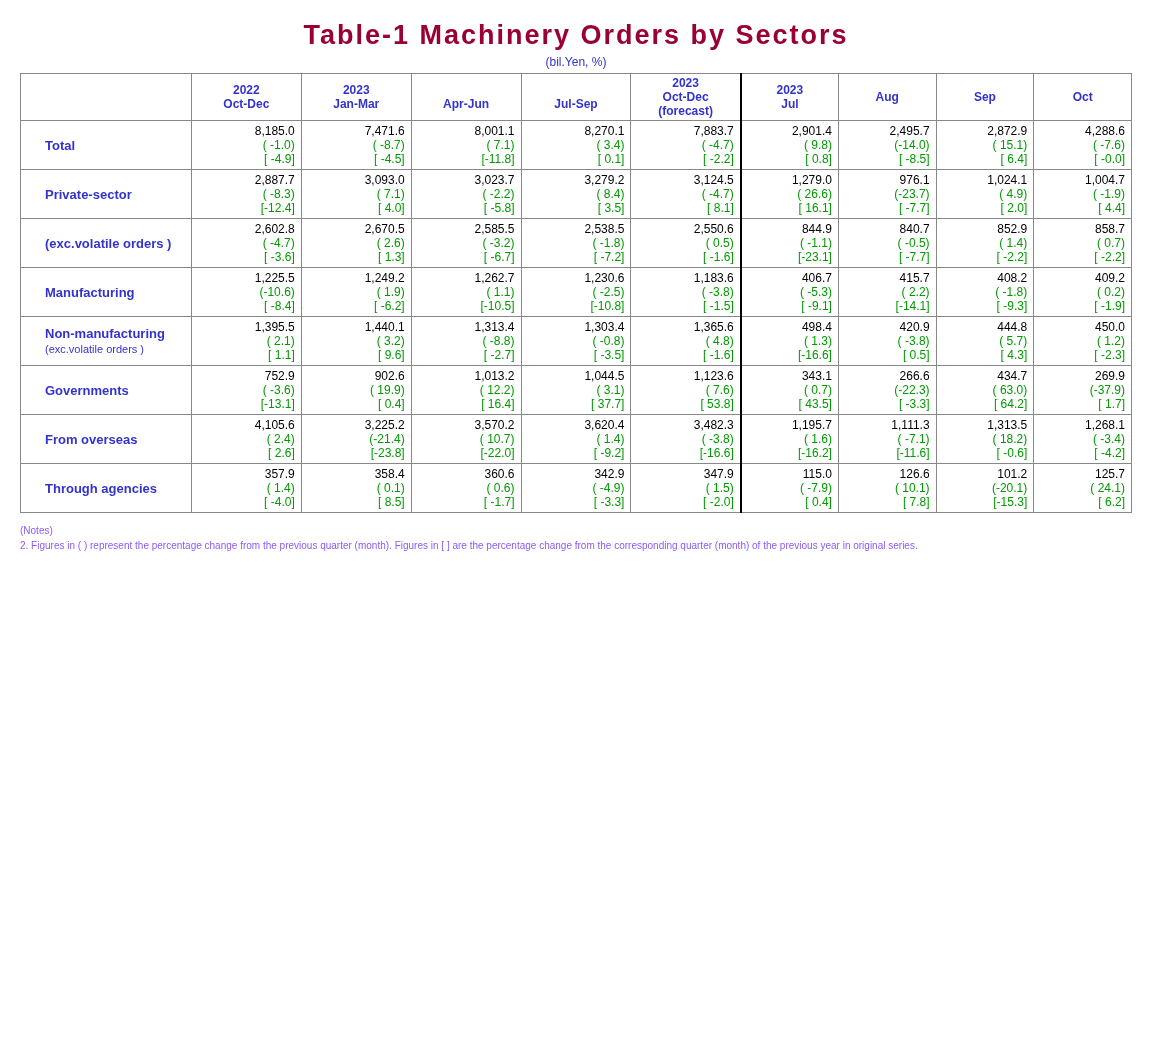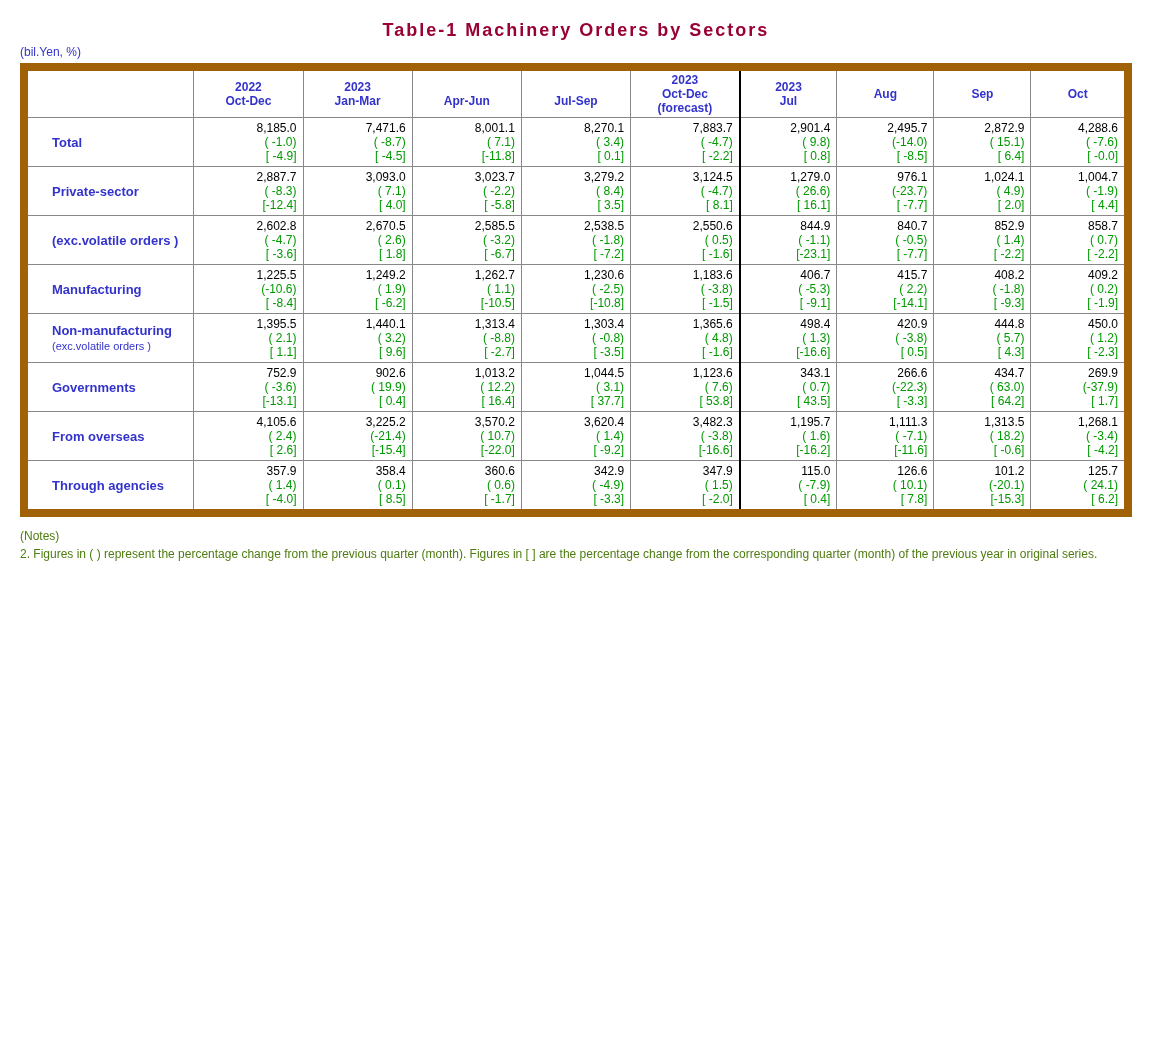--- a/index.html
+++ b/index.html
@@ -6,35 +6,35 @@
     body {
       font-family: Arial, sans-serif;
       font-size: 13px;
       background: #fff;
       color: #000;
       padding: 20px;
     }
     h1 {
       text-align: center;
       color: #990033;
-      font-size: 18px;
+      font-size: 27px;
       font-weight: bold;
       letter-spacing: 2px;
       margin-bottom: 4px;
     }
     .unit {
-      text-align: left;
+      text-align: center;
       color: #3333cc;
       font-size: 12px;
       margin-bottom: 4px;
     }
     table {
       border-collapse: collapse;
       width: 100%;
-      border: 8px solid #a16207;
+      border: 1px solid #a16207;
     }
     th, td {
       border: 1px solid #888;
       padding: 2px 4px;
       vertical-align: middle;
     }
     .col-header {
       text-align: center;
       color: #3333cc;
       font-size: 12px;
@@ -51,22 +51,22 @@
       text-align: right;
       vertical-align: top;
       font-size: 12px;
       padding: 3px 6px;
     }
     .main-val { color: #000; }
     .paren-val { color: #009900; }
     .bracket-val { color: #009900; }
     .notes-section {
       margin-top: 12px;
-      font-size: 12px;
-      color: #4d7c0f;
+      font-size: 10px;
+      color: #8b5cf6;
     }
     .notes-section p { margin-bottom: 4px; }
     .sep-col {
       border-left: 2px solid #000;
     }
   </style>
 </head>
 <body>
 
 <h1>Table-1  Machinery  Orders  by  Sectors</h1>
@@ -133,21 +133,21 @@
         <td class="data-cell"><span class="main-val">3,279.2</span><br><span class="paren-val">( 8.4)</span><br><span class="bracket-val">[ 3.5]</span></td>
         <td class="data-cell"><span class="main-val">3,124.5</span><br><span class="paren-val">( -4.7)</span><br><span class="bracket-val">[ 8.1]</span></td>
         <td class="data-cell sep-col"><span class="main-val">1,279.0</span><br><span class="paren-val">( 26.6)</span><br><span class="bracket-val">[ 16.1]</span></td>
         <td class="data-cell"><span class="main-val">976.1</span><br><span class="paren-val">(-23.7)</span><br><span class="bracket-val">[ -7.7]</span></td>
         <td class="data-cell"><span class="main-val">1,024.1</span><br><span class="paren-val">( 4.9)</span><br><span class="bracket-val">[ 2.0]</span></td>
         <td class="data-cell"><span class="main-val">1,004.7</span><br><span class="paren-val">( -1.9)</span><br><span class="bracket-val">[ 4.4]</span></td>
       </tr>
       <tr>
         <td class="row-label">(exc.volatile orders )</td>
         <td class="data-cell"><span class="main-val">2,602.8</span><br><span class="paren-val">( -4.7)</span><br><span class="bracket-val">[ -3.6]</span></td>
-        <td class="data-cell"><span class="main-val">2,670.5</span><br><span class="paren-val">( 2.6)</span><br><span class="bracket-val">[ 1.8]</span></td>
+        <td class="data-cell"><span class="main-val">2,670.5</span><br><span class="paren-val">( 2.6)</span><br><span class="bracket-val">[ 1.3]</span></td>
         <td class="data-cell"><span class="main-val">2,585.5</span><br><span class="paren-val">( -3.2)</span><br><span class="bracket-val">[ -6.7]</span></td>
         <td class="data-cell"><span class="main-val">2,538.5</span><br><span class="paren-val">( -1.8)</span><br><span class="bracket-val">[ -7.2]</span></td>
         <td class="data-cell"><span class="main-val">2,550.6</span><br><span class="paren-val">( 0.5)</span><br><span class="bracket-val">[ -1.6]</span></td>
         <td class="data-cell sep-col"><span class="main-val">844.9</span><br><span class="paren-val">( -1.1)</span><br><span class="bracket-val">[-23.1]</span></td>
         <td class="data-cell"><span class="main-val">840.7</span><br><span class="paren-val">( -0.5)</span><br><span class="bracket-val">[ -7.7]</span></td>
         <td class="data-cell"><span class="main-val">852.9</span><br><span class="paren-val">( 1.4)</span><br><span class="bracket-val">[ -2.2]</span></td>
         <td class="data-cell"><span class="main-val">858.7</span><br><span class="paren-val">( 0.7)</span><br><span class="bracket-val">[ -2.2]</span></td>
       </tr>
       <tr>
         <td class="row-label">Manufacturing</td>
@@ -181,21 +181,21 @@
         <td class="data-cell"><span class="main-val">1,044.5</span><br><span class="paren-val">( 3.1)</span><br><span class="bracket-val">[ 37.7]</span></td>
         <td class="data-cell"><span class="main-val">1,123.6</span><br><span class="paren-val">( 7.6)</span><br><span class="bracket-val">[ 53.8]</span></td>
         <td class="data-cell sep-col"><span class="main-val">343.1</span><br><span class="paren-val">( 0.7)</span><br><span class="bracket-val">[ 43.5]</span></td>
         <td class="data-cell"><span class="main-val">266.6</span><br><span class="paren-val">(-22.3)</span><br><span class="bracket-val">[ -3.3]</span></td>
         <td class="data-cell"><span class="main-val">434.7</span><br><span class="paren-val">( 63.0)</span><br><span class="bracket-val">[ 64.2]</span></td>
         <td class="data-cell"><span class="main-val">269.9</span><br><span class="paren-val">(-37.9)</span><br><span class="bracket-val">[ 1.7]</span></td>
       </tr>
       <tr>
         <td class="row-label">From overseas</td>
         <td class="data-cell"><span class="main-val">4,105.6</span><br><span class="paren-val">( 2.4)</span><br><span class="bracket-val">[ 2.6]</span></td>
-        <td class="data-cell"><span class="main-val">3,225.2</span><br><span class="paren-val">(-21.4)</span><br><span class="bracket-val">[-15.4]</span></td>
+        <td class="data-cell"><span class="main-val">3,225.2</span><br><span class="paren-val">(-21.4)</span><br><span class="bracket-val">[-23.8]</span></td>
         <td class="data-cell"><span class="main-val">3,570.2</span><br><span class="paren-val">( 10.7)</span><br><span class="bracket-val">[-22.0]</span></td>
         <td class="data-cell"><span class="main-val">3,620.4</span><br><span class="paren-val">( 1.4)</span><br><span class="bracket-val">[ -9.2]</span></td>
         <td class="data-cell"><span class="main-val">3,482.3</span><br><span class="paren-val">( -3.8)</span><br><span class="bracket-val">[-16.6]</span></td>
         <td class="data-cell sep-col"><span class="main-val">1,195.7</span><br><span class="paren-val">( 1.6)</span><br><span class="bracket-val">[-16.2]</span></td>
         <td class="data-cell"><span class="main-val">1,111.3</span><br><span class="paren-val">( -7.1)</span><br><span class="bracket-val">[-11.6]</span></td>
         <td class="data-cell"><span class="main-val">1,313.5</span><br><span class="paren-val">( 18.2)</span><br><span class="bracket-val">[ -0.6]</span></td>
         <td class="data-cell"><span class="main-val">1,268.1</span><br><span class="paren-val">( -3.4)</span><br><span class="bracket-val">[ -4.2]</span></td>
       </tr>
       <tr>
         <td class="row-label">Through agencies</td>

